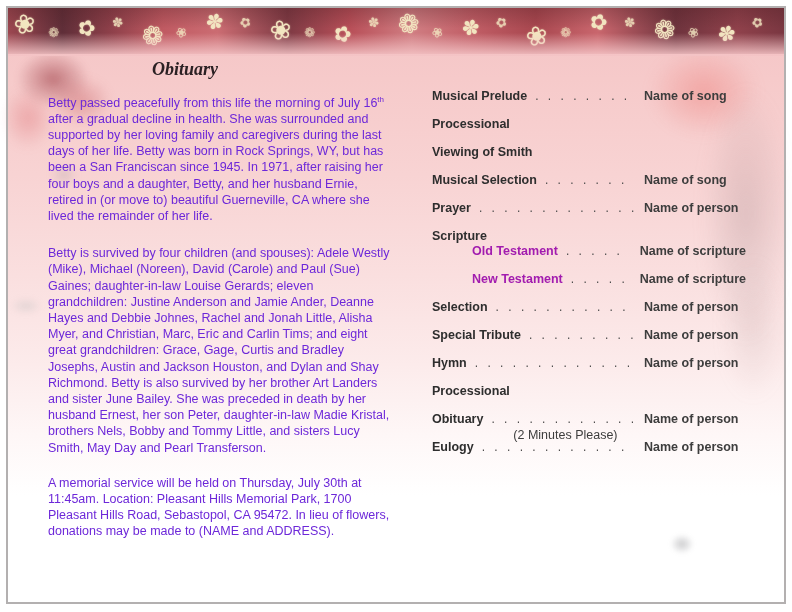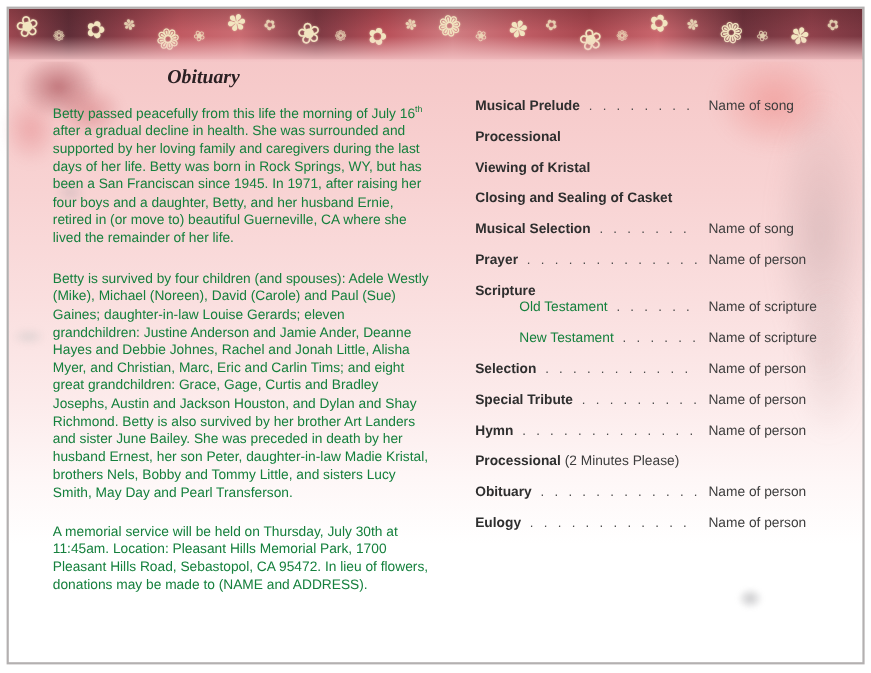--- a/index.html
+++ b/index.html
@@ -56,38 +56,38 @@
   .left-col  { position:absolute; left:48px;  top:58px; width:342px; z-index:10; }
   .right-col { position:absolute; left:432px; top:58px; width:314px; z-index:10; }
 
   h2.title {
     font-family:"Liberation Serif", serif; font-style:italic; font-weight:bold;
     font-size:18px; color:#2b2023; text-align:center; line-height:1.25;
   }
   .left-col h2.title { transform:translateX(-34px); }
 
   .left-col p {
-    font-size:12.5px; line-height:16.2px; color:#15803d; text-align:left;
+    font-size:12.5px; line-height:16.2px; color:#6d28d9; text-align:left;
   }
   .left-col p.p1 { margin-top:14px; }
   .left-col p.p2 { margin-top:21px; }
   .left-col p.p3 { margin-top:19px; }
   .left-col sup { font-size:8px; vertical-align:super; line-height:0; }
 
   .program { margin-top:31px; display:block; }
   .prow { display:flex; align-items:flex-start; height:18px; margin-bottom:10px;
           font-size:12.5px; color:#333; white-space:nowrap; }
   .prow.tight { margin-bottom:-3px; }
   .prow.indent { padding-left:40px; }
   .lbl { font-weight:bold; color:#2e2e2e; flex:0 0 auto; }
-  .lbl.reg { font-weight:normal; color:#15803d; }
-  .sfx { font-weight:normal; color:#3d3d3d; white-space:pre; }
+  .lbl.reg { font-weight:bold; color:#a21caf; }
+  .sfx { font-weight:normal; color:#3d3d3d; white-space:pre;margin-top:44px; }
   .leader { flex:1 1 auto; overflow:hidden; color:#4a4a4a;
             letter-spacing:3px; margin:0 10px 0 8px; font-size:12px; }
-  .val { flex:0 0 102px; font-weight:normal; color:#3d3d3d; font-size:12.5px; }
+  .val { flex:0 0 102px; font-weight:bold; color:#3d3d3d; font-size:12.5px; }
 </style>
 </head>
 <body>
 
 <div class="page">
   <div class="paper"></div>
 
   <div class="blob b1"></div>
   <div class="blob b2"></div>
   <div class="blob b3"></div>
@@ -136,24 +136,21 @@
     <div class="program" id="program-list">
         <div class="prow">
           <span class="lbl">Musical Prelude</span>
           <span class="leader">. . . . . . . . . . . . . . . . . . . . . . . . . . . . . . . . . . . . . . . .</span>
           <span class="val">Name of song</span>
         </div>
         <div class="prow">
           <span class="lbl">Processional</span>
         </div>
         <div class="prow">
-          <span class="lbl">Viewing of Kristal</span>
-        </div>
-        <div class="prow">
-          <span class="lbl">Closing and Sealing of Casket</span>
+          <span class="lbl">Viewing of Smith</span>
         </div>
         <div class="prow">
           <span class="lbl">Musical Selection</span>
           <span class="leader">. . . . . . . . . . . . . . . . . . . . . . . . . . . . . . . . . . . . . . . .</span>
           <span class="val">Name of song</span>
         </div>
         <div class="prow">
           <span class="lbl">Prayer</span>
           <span class="leader">. . . . . . . . . . . . . . . . . . . . . . . . . . . . . . . . . . . . . . . .</span>
           <span class="val">Name of person</span>

